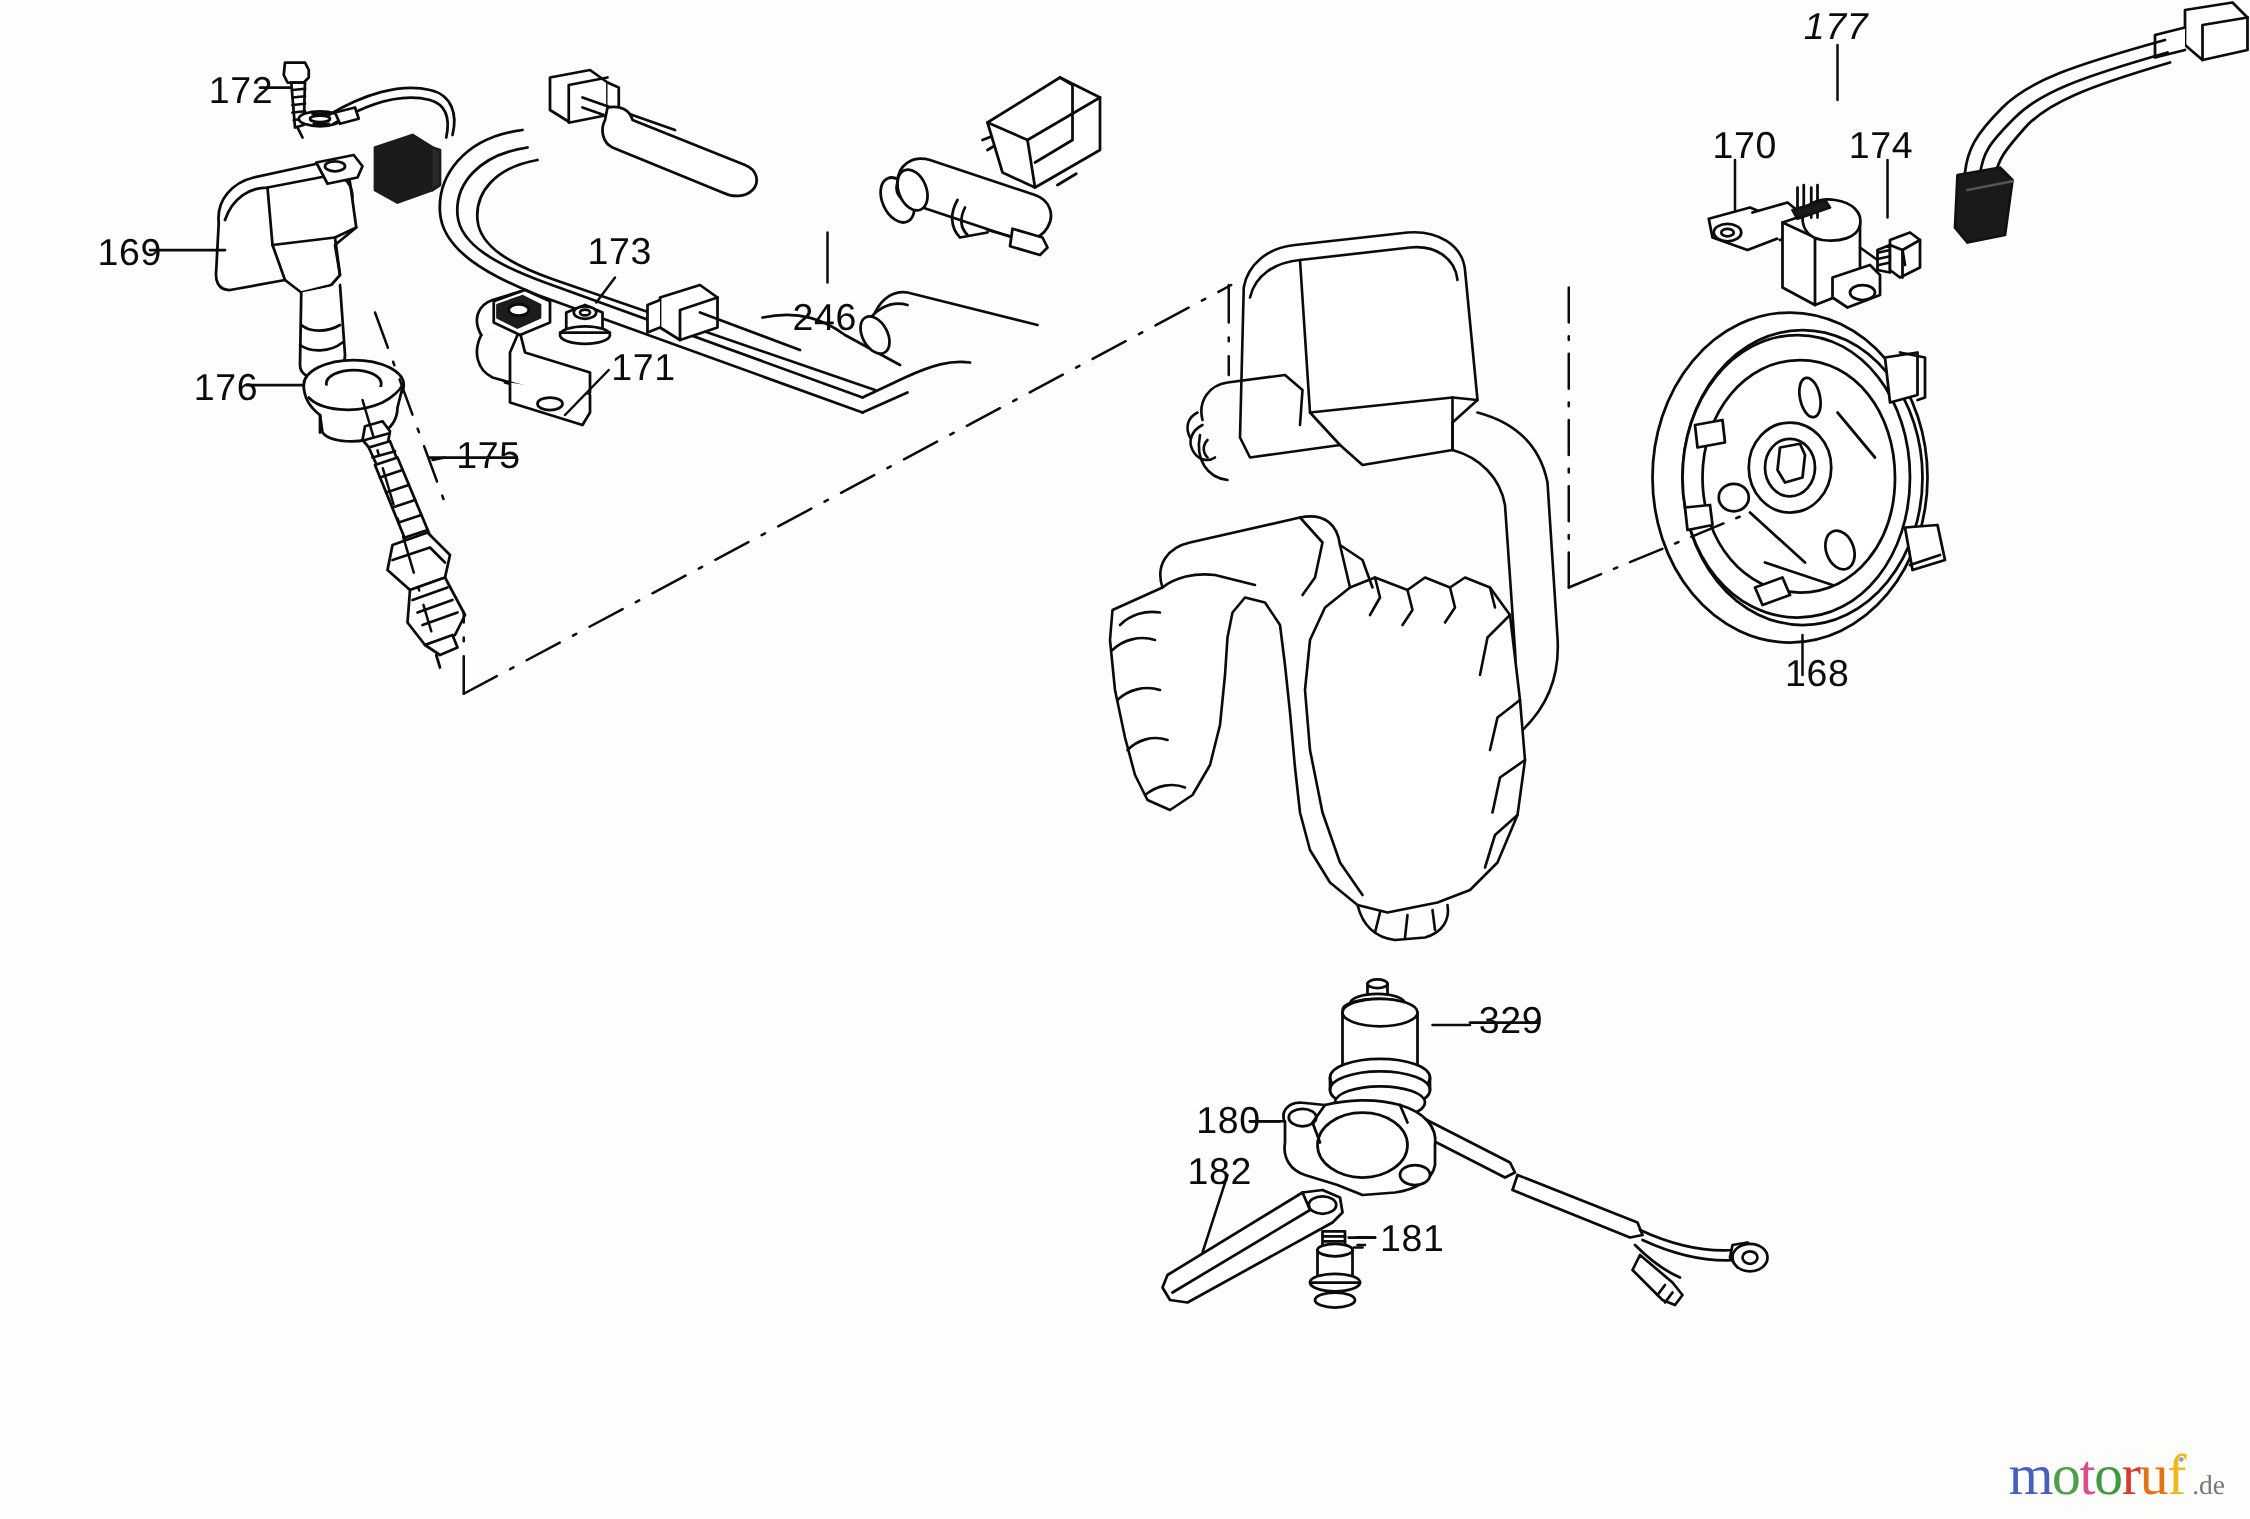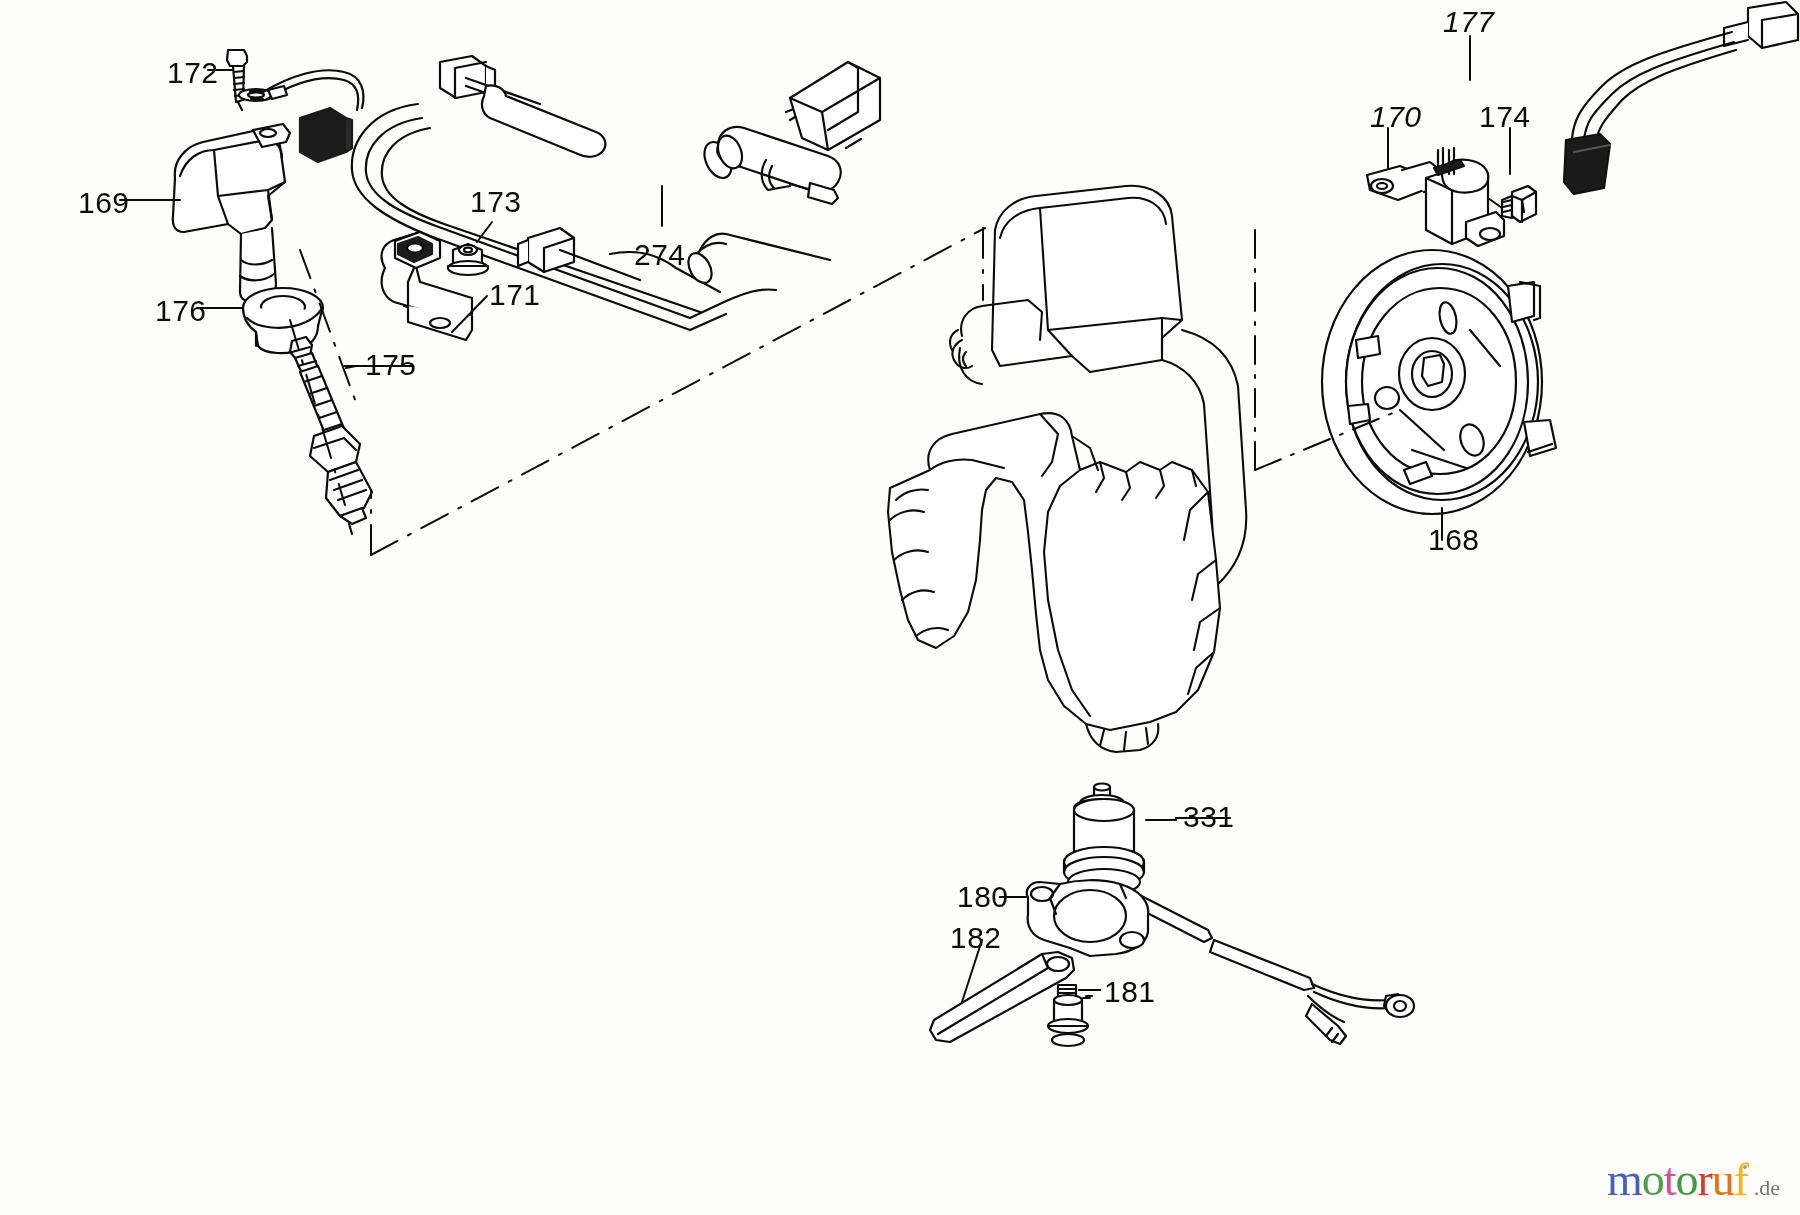--- a/index.html
+++ b/index.html
@@ -463,26 +463,26 @@
 
     </g>
   </svg>
 
   <div class="callout-label" style="left:167px; top:56px;">172</div>
   <div class="callout-label" style="left:78px;  top:186px;">169</div>
   <div class="callout-label" style="left:155px; top:294px;">176</div>
   <div class="callout-label" style="left:365px; top:348px;">175</div>
   <div class="callout-label" style="left:470px; top:185px;">173</div>
   <div class="callout-label" style="left:489px; top:278px;">171</div>
-  <div class="callout-label" style="left:634px; top:238px;">274</div>
+  <div class="callout-label" style="left:634px; top:238px;">246</div>
   <div class="callout-label" style="left:1443px; top:5px;font-style:italic;">177</div>
-  <div class="callout-label" style="left:1370px; top:100px;font-style:italic;">170</div>
+  <div class="callout-label" style="left:1370px; top:100px;">170</div>
   <div class="callout-label" style="left:1468px; top:100px;margin-left:11px;">174</div>
   <div class="callout-label" style="left:1428px; top:523px;text-align:center;">168</div>
-  <div class="callout-label" style="left:1183px; top:800px;">331</div>
+  <div class="callout-label" style="left:1183px; top:800px;">329</div>
   <div class="callout-label" style="left:957px;  top:880px;">180</div>
   <div class="callout-label" style="left:950px;  top:921px;">182</div>
   <div class="callout-label" style="left:1104px; top:975px;">181</div>
 
 
   <div id="brand-logo">
     <span class="lt" style="color: rgb(74, 96, 184);">m</span><span class="lt" style="color: rgb(78, 158, 74);">o</span><span class="lt" style="color: rgb(217, 79, 140);">t</span><span class="lt" style="color: rgb(63, 154, 63);">o</span><span class="lt" style="color: rgb(214, 59, 47);">r</span><span class="lt" style="color: rgb(226, 115, 27);">u</span><span class="lt" style="color: rgb(240, 184, 28);">f</span><span class="dotacc" style="color: rgb(154, 160, 166);">•</span><span class="suffix" style="color: rgb(119, 119, 119);">.de</span>
   </div>
 
 </div>

